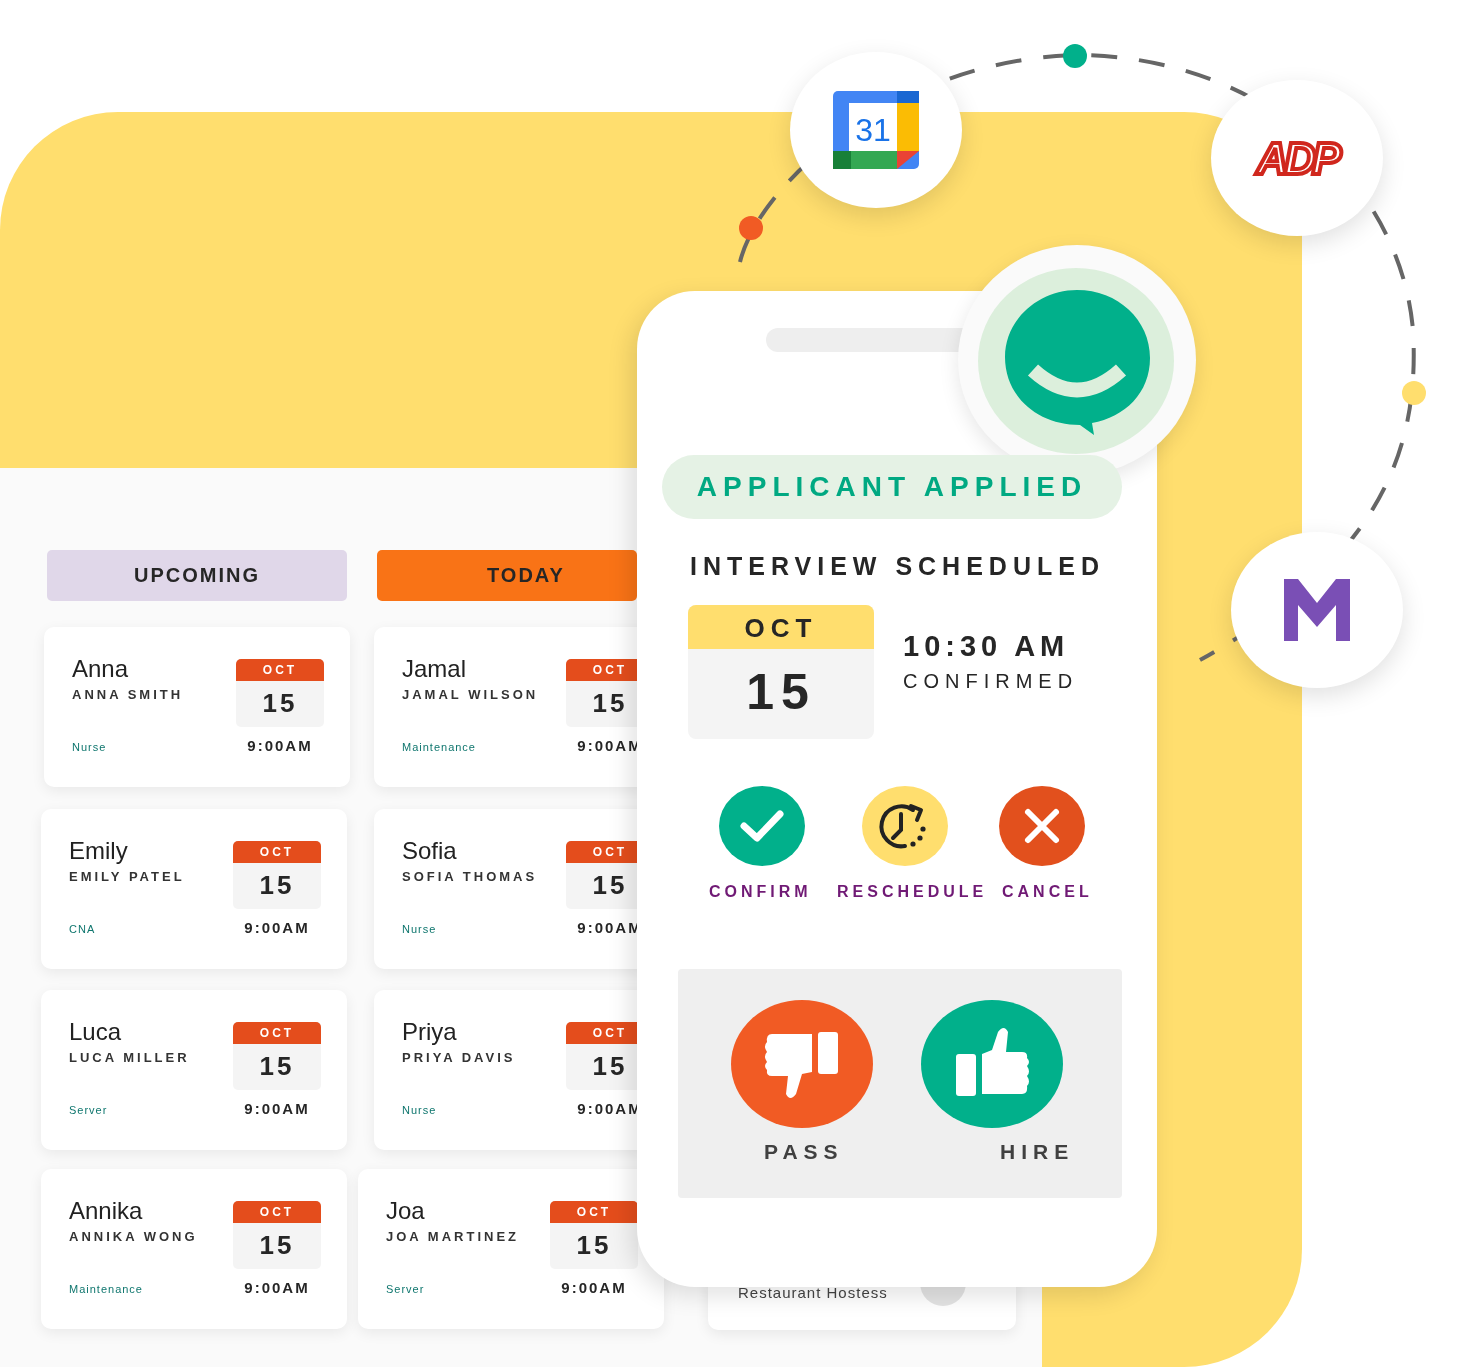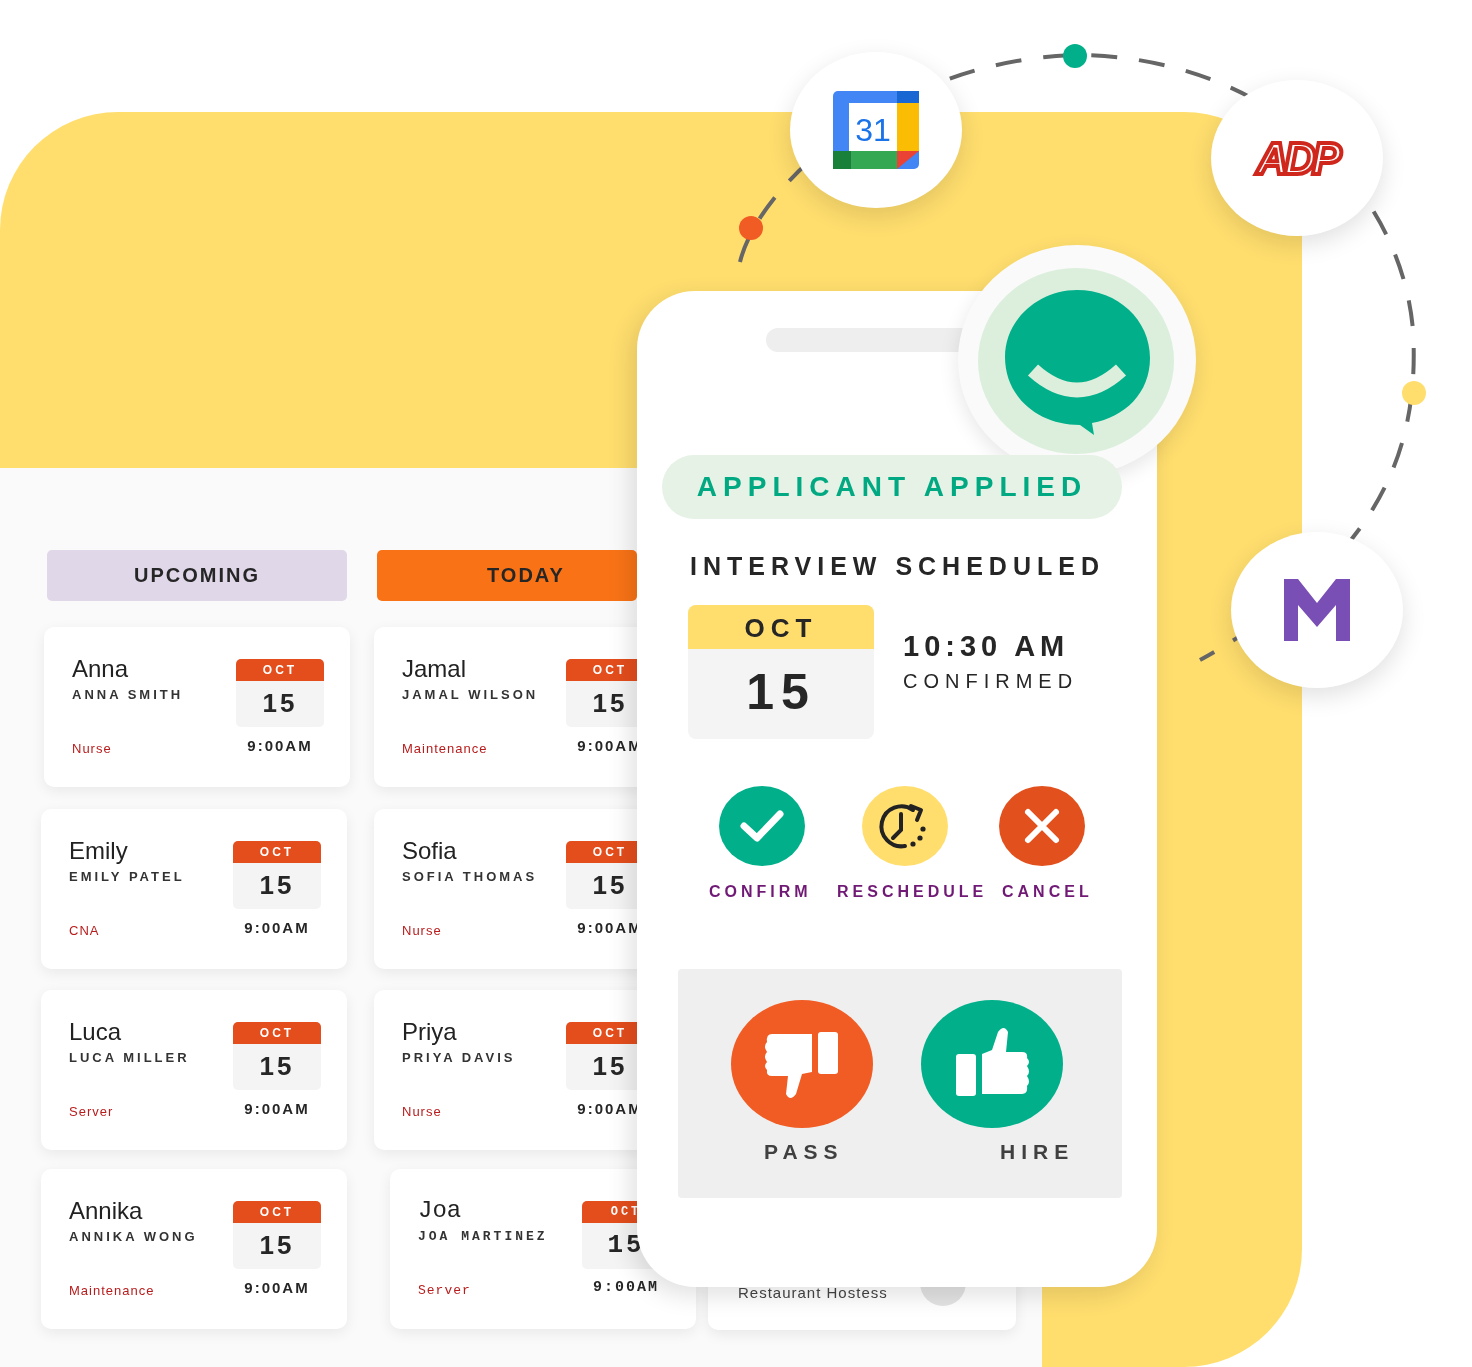--- a/index.html
+++ b/index.html
@@ -9,21 +9,21 @@
   .yellow-bg { position: absolute; left: 0; top: 112px; width: 1302px; height: 1255px; background: #ffde6e; border-radius: 118px 118px 118px 0; }
   .board { position: absolute; left: 0; top: 468px; width: 1042px; height: 899px; background: #fafafa; }
 
   .col-header { position: absolute; top: 550px; width: 300px; height: 51px; border-radius: 5px; display: flex; align-items: center; justify-content: center; font-weight: 700; font-size: 20px; letter-spacing: 2px; color: #262626; }
   .col-header.upcoming { left: 47px; background: #e0d7e9; }
   .col-header.today { left: 377px; width: 260px; background: #f97316; justify-content: flex-start; padding-left: 110px; }
 
   .card { position: absolute; width: 306px; height: 160px; background: #fff; border-radius: 10px; box-shadow: 0 4px 14px rgba(0,0,0,0.07); overflow: hidden; }
   .card .first { position: absolute; left: 28px; top: 28px; font-size: 24px; color: #222; }
   .card .full { position: absolute; left: 28px; top: 60px; font-size: 13px; font-weight: 700; letter-spacing: 3px; color: #333; }
-  .card .role { position: absolute; left: 28px; top: 114px; font-size: 13px; letter-spacing: 1px; color: #b91c1c; }
+  .card .role { position: absolute; left: 28px; top: 114px; font-size: 11px; letter-spacing: 1px; color: #0f766e; }
   .card .cal { position: absolute; left: 192px; top: 32px; width: 88px; height: 68px; border-radius: 5px; overflow: hidden; background: #f4f4f4; }
   .card .cal .m { height: 22px; background: #e44d1c; color: #fff; font-size: 12px; font-weight: 700; letter-spacing: 3px; text-align: center; line-height: 23px; }
   .card .cal .d { font-size: 26px; font-weight: 700; letter-spacing: 3px; text-align: center; line-height: 44px; color: #262626; }
   .card .time { position: absolute; left: 192px; top: 110px; width: 88px; text-align: center; font-size: 15px; font-weight: 700; letter-spacing: 2px; color: #262626; }
 
   .ghost-card { position: absolute; left: 708px; top: 1240px; width: 308px; height: 90px; background: #fff; border-radius: 10px; box-shadow: 0 4px 14px rgba(0,0,0,0.08); }
   .ghost-card .role { position: absolute; left: 30px; top: 44px; font-size: 15px; letter-spacing: 1px; color: #444; }
   .ghost-card .avatar { position: absolute; left: 212px; top: 20px; width: 46px; height: 46px; border-radius: 50%; background: #e3e3e3; }
 
   .phone { position: absolute; left: 637px; top: 291px; width: 520px; height: 996px; background: #fff; border-radius: 58px; box-shadow: -6px 8px 24px rgba(0,0,0,0.12); }
@@ -141,21 +141,21 @@
 <div class="card" style="left:374px; top:990px;">
   <div class="first">Priya</div>
   <div class="full">PRIYA DAVIS</div>
   <div class="role">Nurse</div>
   <div class="cal">
       <div class="m">OCT</div>
       <div class="d">15</div>
     </div>
   <div class="time">9:00AM</div>
 </div>
-<div class="card" style="left:390px; top:1169px;font-family:Liberation Mono, monospace;">
+<div class="card" style="left:358px; top:1169px;">
   <div class="first">Joa</div>
   <div class="full">JOA MARTINEZ</div>
   <div class="role">Server</div>
   <div class="cal">
       <div class="m">OCT</div>
       <div class="d">15</div>
     </div>
   <div class="time">9:00AM</div>
 </div>
 

